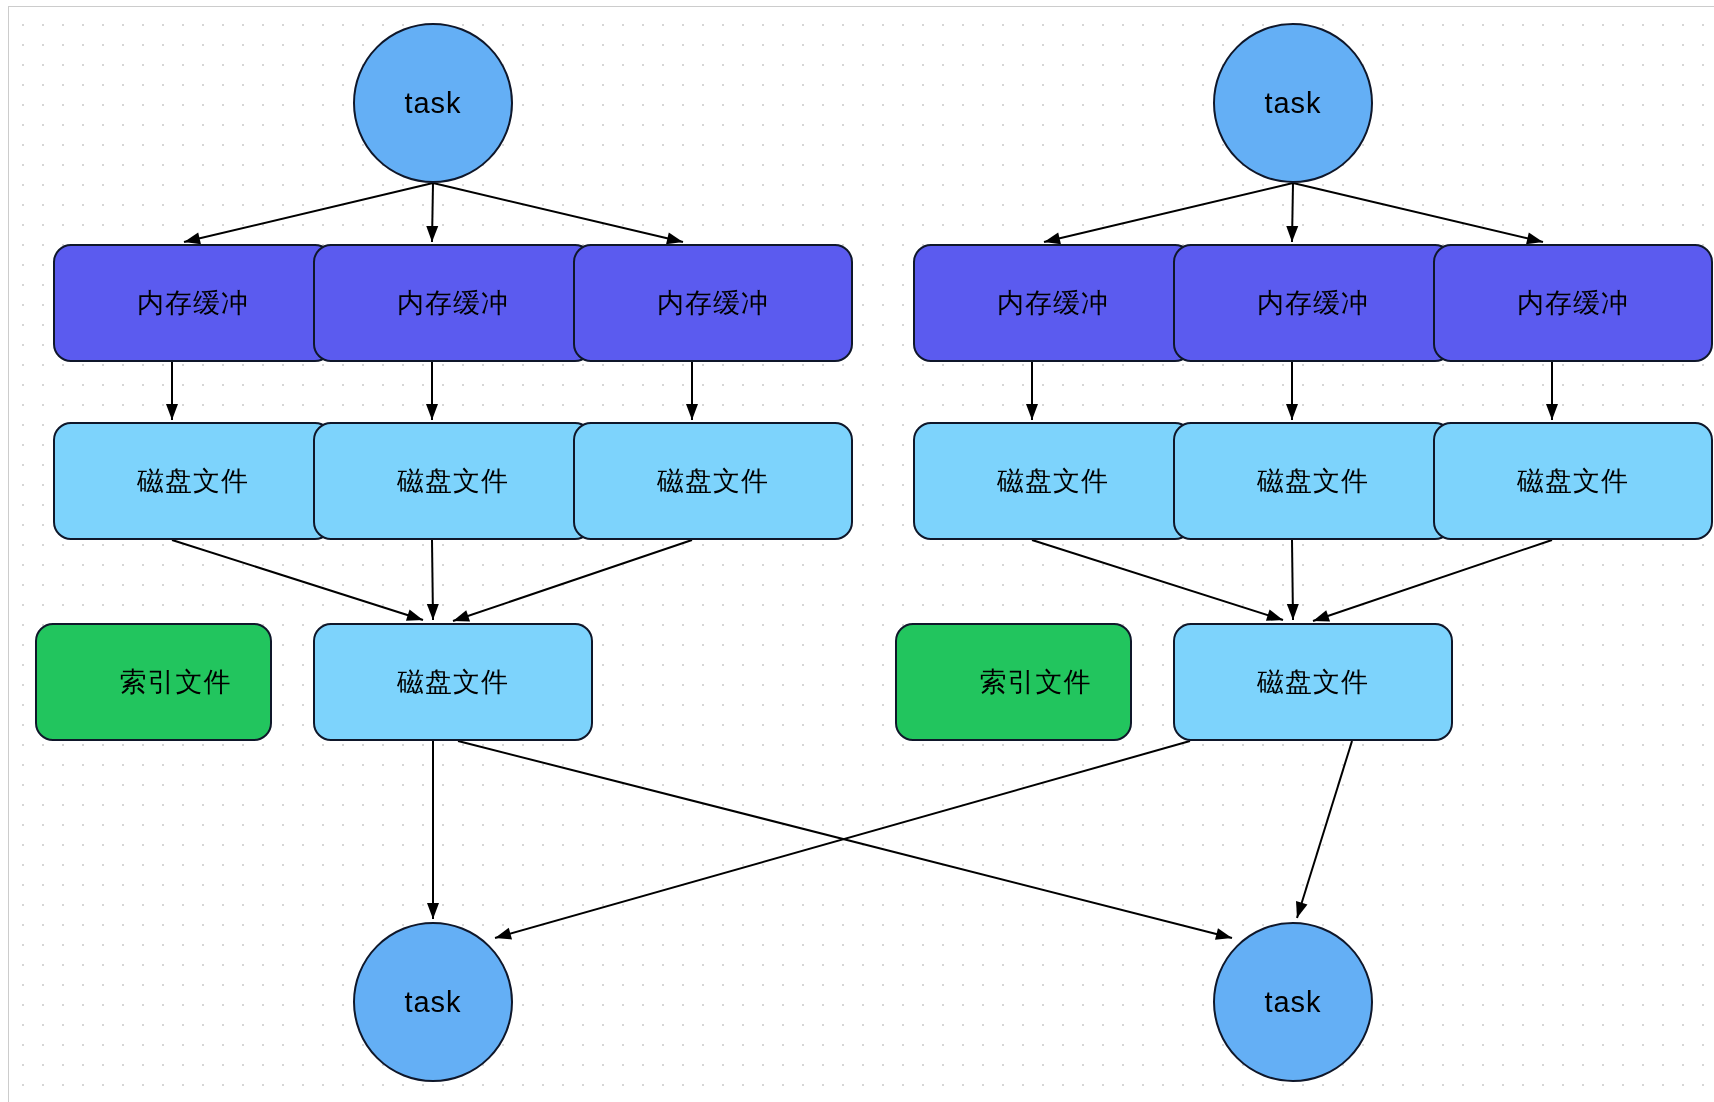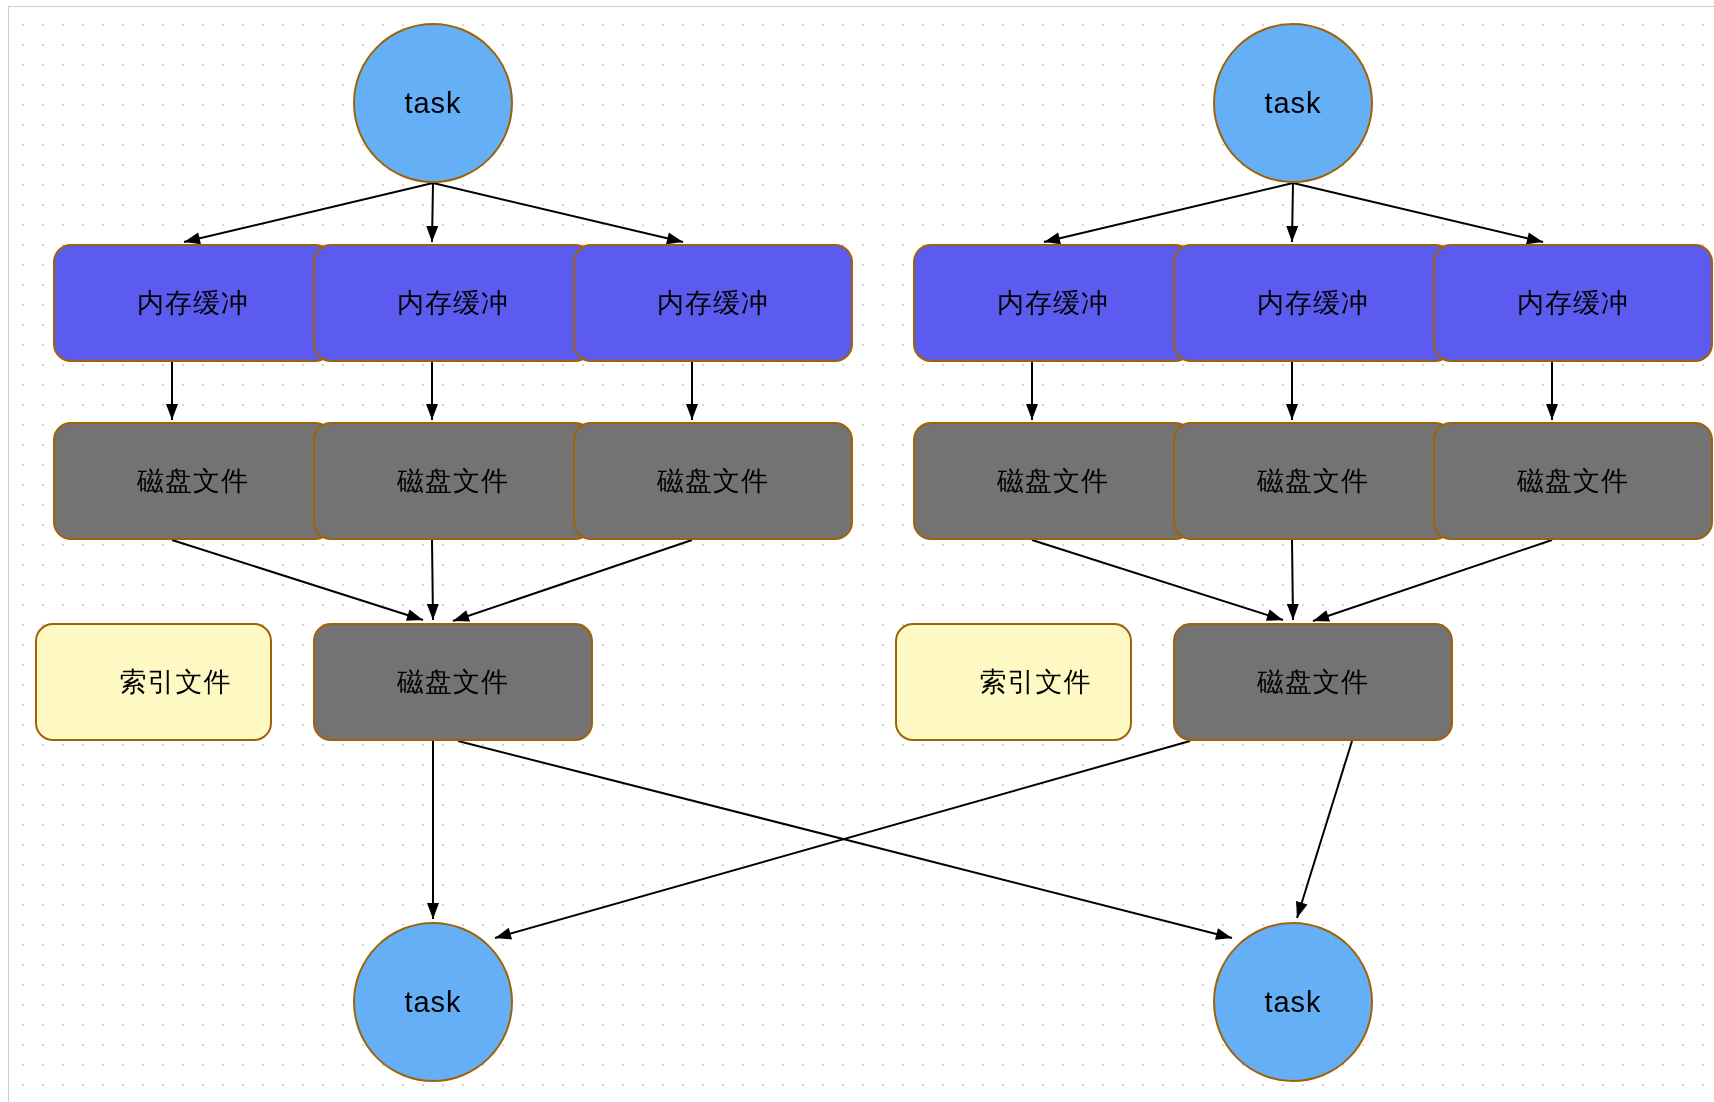--- a/index.html
+++ b/index.html
@@ -11,30 +11,30 @@
   .canvas-grid{
     position:absolute;left:8px;top:6px;right:0;bottom:0;
     border-left:1px solid #cccccc;border-top:1px solid #cccccc;
     background-image:radial-gradient(#d6d6d6 1.1px, transparent 1.4px);
     background-size:20px 20px;background-position:4px 8px;
   }
   .edges{position:absolute;left:0;top:0;width:1714px;height:1102px;pointer-events:none;}
   .edges line{stroke:#000000;stroke-width:2;}
   .node{
     position:absolute;display:flex;align-items:center;justify-content:center;
-    box-sizing:border-box;border:2px solid #a16207;color:#000000;
+    box-sizing:border-box;border:2px solid #0f172a;color:#000000;
     text-align:center;
   }
   .rect{width:280px;height:118px;border-radius:18px;font-size:27px;}
   .rect.narrow{width:237px;}
   .circle{width:160px;height:160px;border-radius:50%;font-size:29px;}
   .task{background:#64AFF5;}
   .buffer{background:#5B5BEF;}
-  .disk{background:#737373;}
-  .index{background:#fef9c3;padding-left:44px;}
+  .disk{background:#7dd3fc;}
+  .index{background:#22c55e;padding-left:44px;}
   .lbl{pointer-events:none;letter-spacing:1px;}
 </style>
 </head>
 <body>
 
 <div class="page">
 
   <div class="canvas-grid"></div>
 
   <svg class="edges" viewBox="0 0 1714 1102" xmlns="http://www.w3.org/2000/svg">

